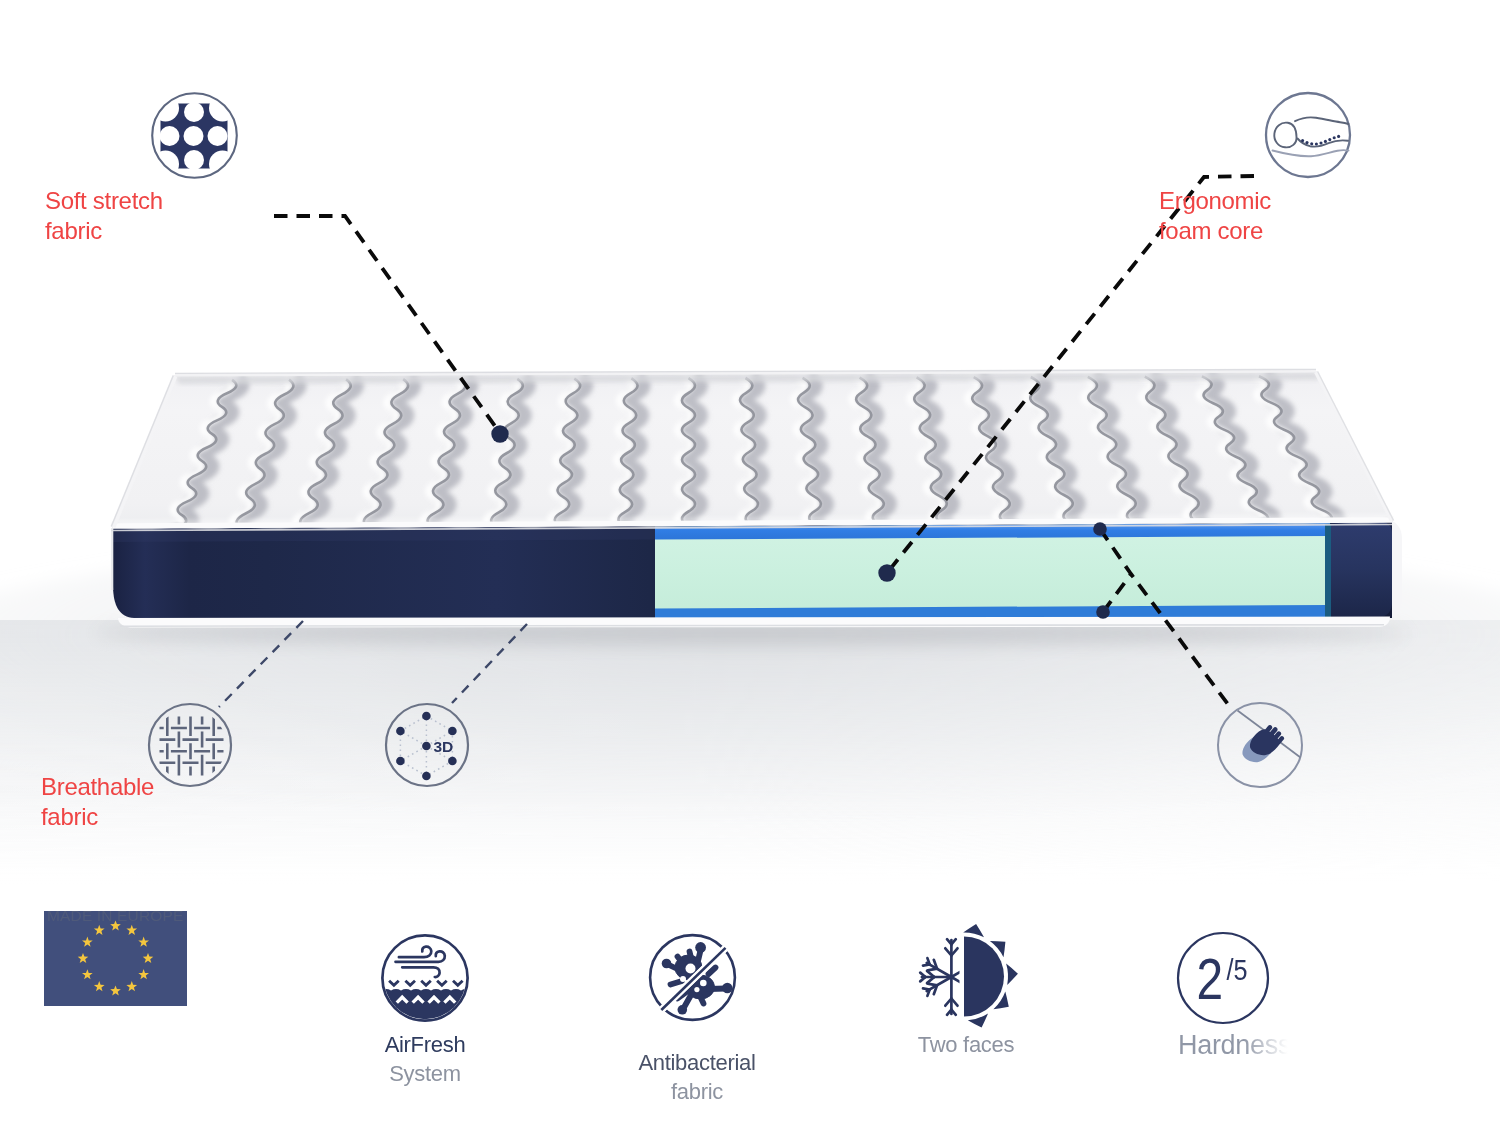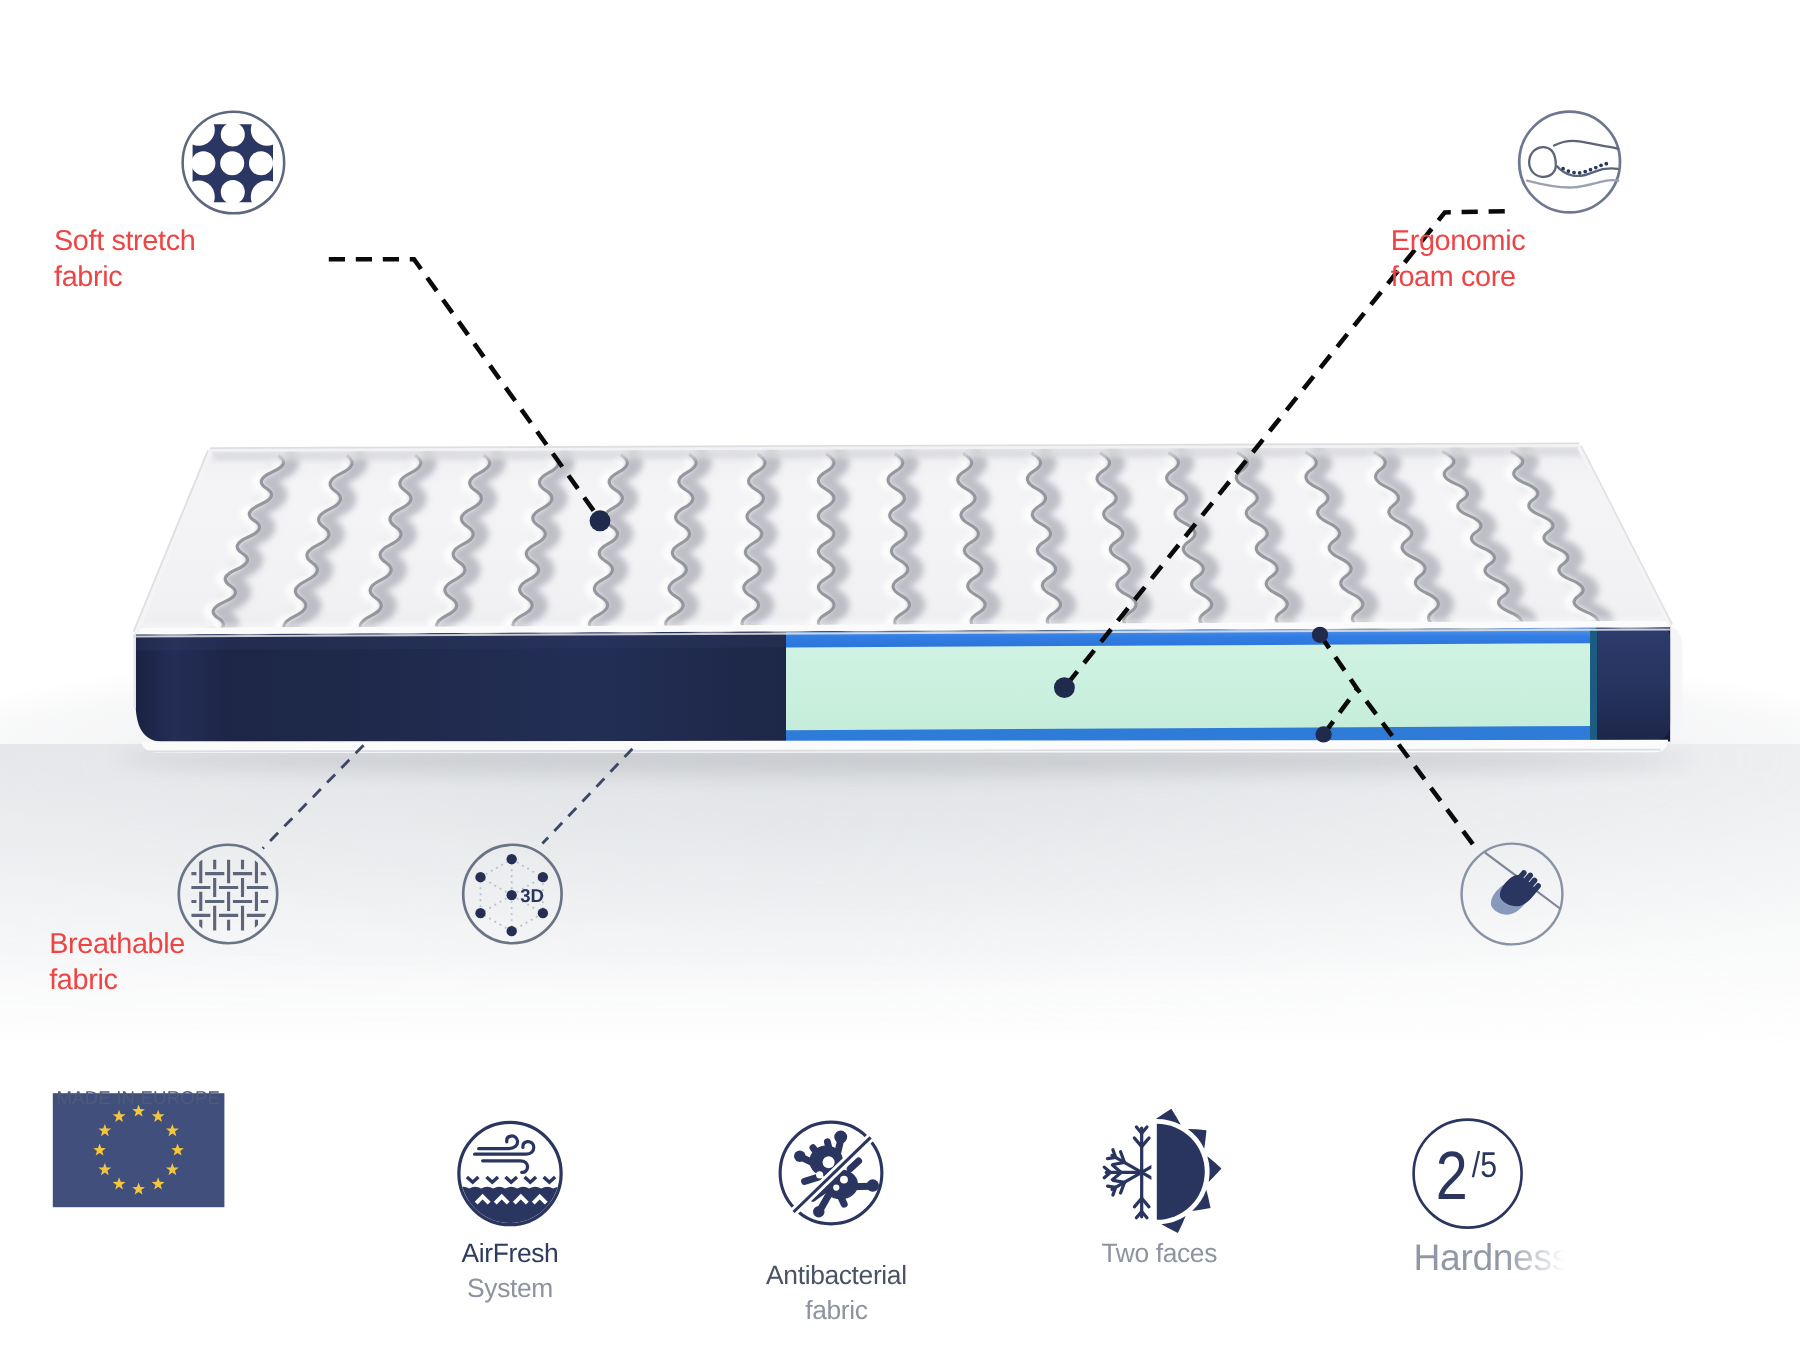--- a/index.html
+++ b/index.html
@@ -1,20 +1,20 @@
 <!DOCTYPE html>
 <html><head><meta charset="utf-8"><style>
 html,body{margin:0;padding:0;width:1500px;height:1125px;background:#ffffff;overflow:hidden;}
 .stage{position:relative;width:1500px;height:1125px;font-family:"Liberation Sans",sans-serif;}
 svg.main{position:absolute;left:0;top:0;}
 .lab{position:absolute;width:300px;text-align:left;font-size:24px;line-height:29.5px;color:#ef4444;letter-spacing:-0.3px;}
 .lab2{position:absolute;width:300px;text-align:center;font-size:22px;line-height:29px;color:#8d93a0;letter-spacing:-0.3px;}
 .lab2 .dk{color:#2e3b5e;}
 .lab2 .dk2{color:#4a5268;}
-.hardtxt{position:absolute;font-size:31px;background:linear-gradient(90deg,#9097a6 0%,#9097a6 58%,rgba(144,151,166,0) 97%);-webkit-background-clip:text;background-clip:text;color:transparent;letter-spacing:-0.3px;}
+.hardtxt{position:absolute;font-size:27px;background:linear-gradient(90deg,#9097a6 0%,#9097a6 58%,rgba(144,151,166,0) 97%);-webkit-background-clip:text;background-clip:text;color:transparent;letter-spacing:-0.3px;}
 .madein{position:absolute;font-size:15.5px;color:#4f5a7a;letter-spacing:0.15px;}
 </style></head><body>
 <div class="stage">
 <svg class="main" width="1500" height="1125" viewBox="0 0 1500 1125">
 <defs>
 <filter id="blur1" x="-20%" y="-20%" width="140%" height="140%">
           <feGaussianBlur stdDeviation="1"></feGaussianBlur>
         </filter>
 <filter id="blur2" x="-20%" y="-20%" width="140%" height="140%">
           <feGaussianBlur stdDeviation="2"></feGaussianBlur>

